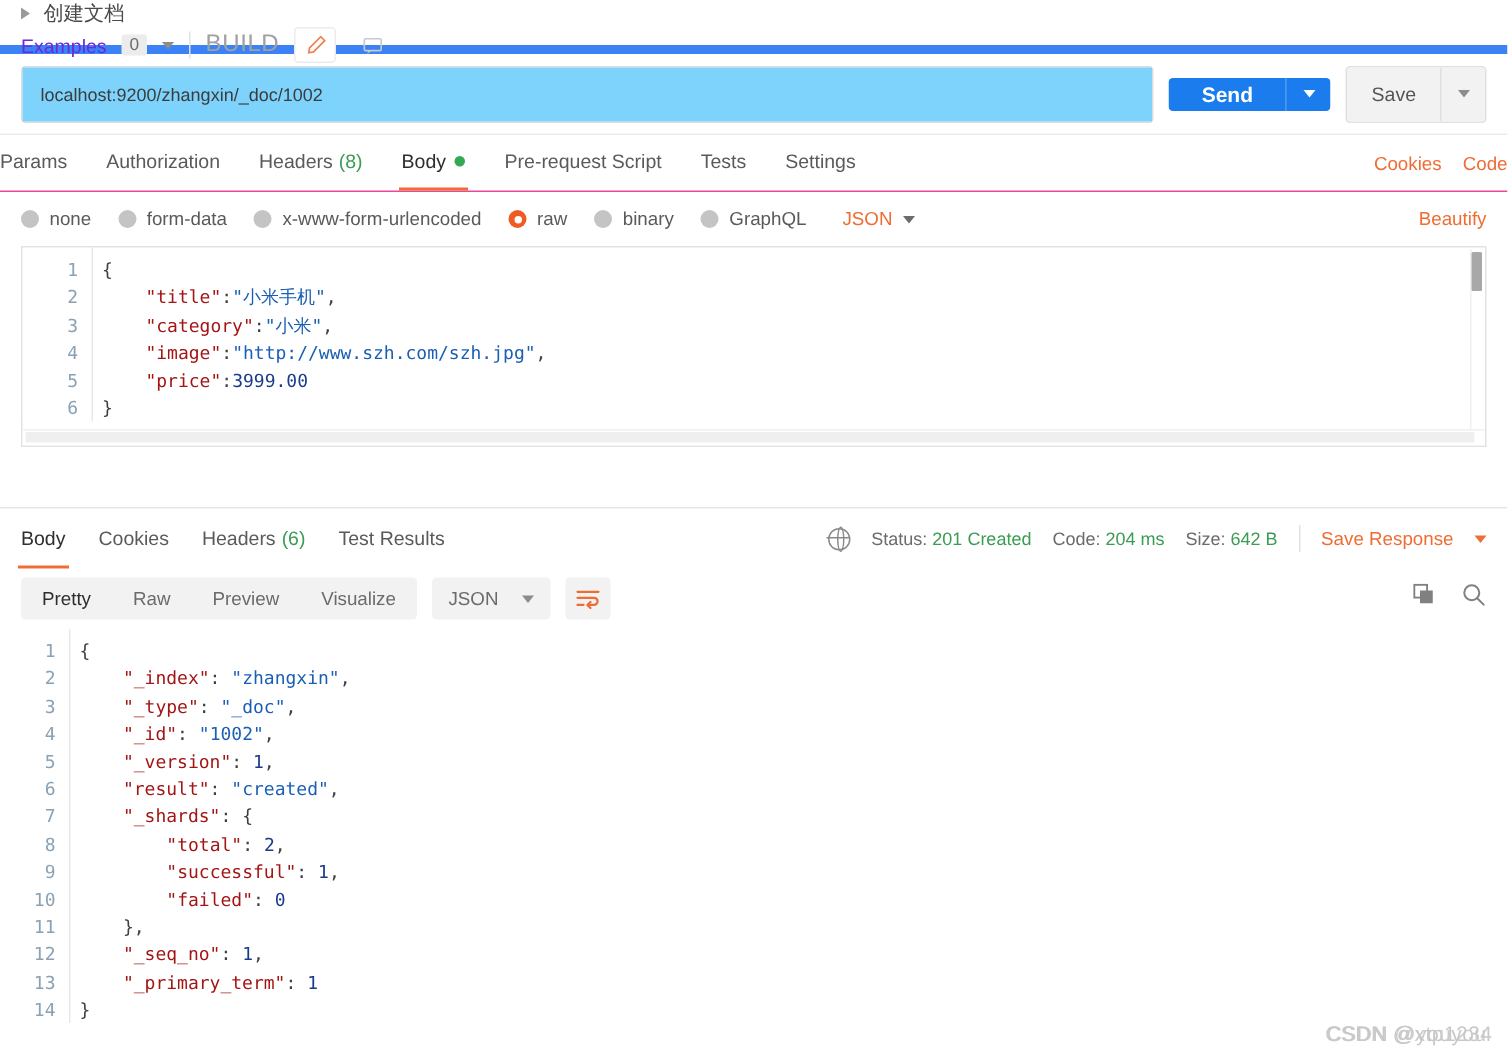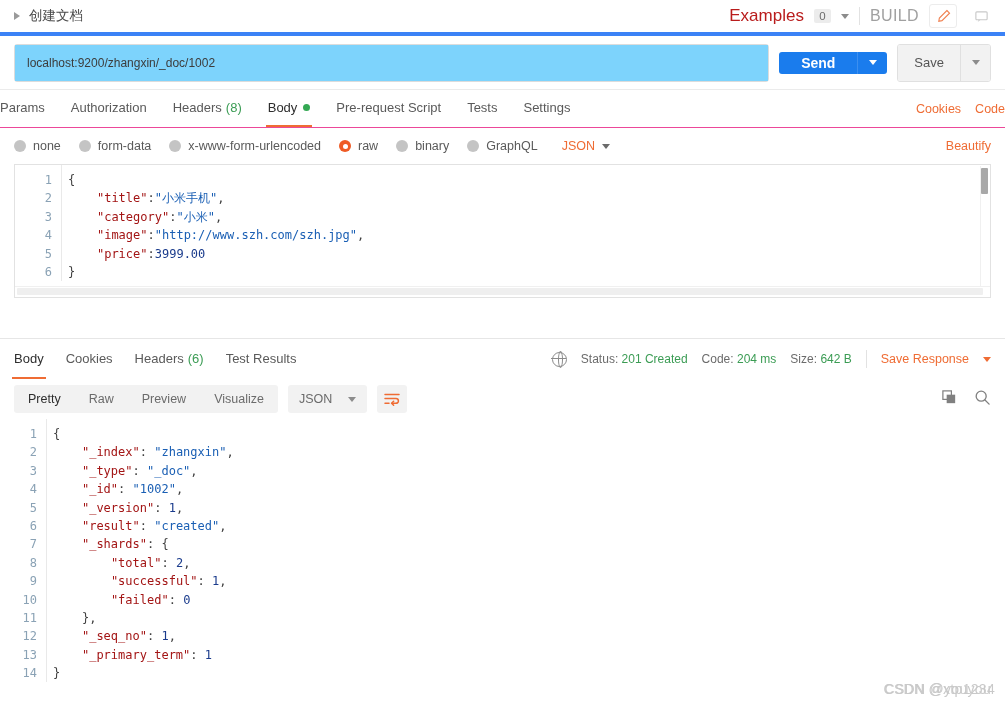--- a/index.html
+++ b/index.html
@@ -8,34 +8,35 @@
     width: 1005px; height: 705px;
     background: #ffffff;
     font-family: "Liberation Sans", sans-serif;
     color: #3c3c3c;
     overflow: hidden;
   }
   .app { position: relative; width: 1005px; height: 705px; background:#fff; }
 
   
   .tabbar {
-    height: 36px; border-bottom: 4px solid #3b82f6;
-    display: flex; align-items: center; justify-content: space-between;
+    height: 36px; border-bottom: 6px solid #3b82f6;
+    display: flex; align-items: flex-start; justify-content: space-between;
     padding: 0 10px 0 14px;
+    flex-direction: column;
   }
   .tab-left { display: flex; align-items: center; gap: 9px; }
   .tri-icon {
     width: 0; height: 0;
     border-left: 6px solid #9a9a9a;
     border-top: 4px solid transparent;
     border-bottom: 4px solid transparent;
   }
   .tab-title { font-size: 13.5px; color: #4a4a4a; }
   .tab-right { display: flex; align-items: center; gap: 10px; }
-  .examples-label { font-size: 17px; color: #b91c1c; }
+  .examples-label { font-size: 13px; color: #6d28d9; }
   .examples-count {
     display:inline-block; min-width: 17px; text-align:center;
     background:#ececec; color:#6b6b6b; font-size:11.5px;
     border-radius: 2px; padding: 1px 4px;
   }
   .caret {
     width:0;height:0;border-left:4.5px solid transparent;border-right:4.5px solid transparent;
     border-top:5px solid #8c8c8c;
   }
   .vsep { width:1px; height:18px; background:#e2e2e2; }

